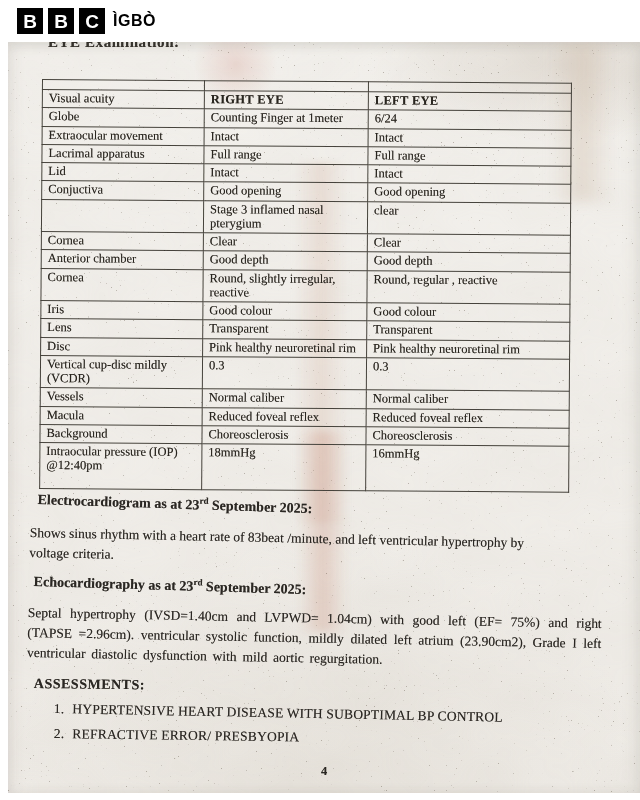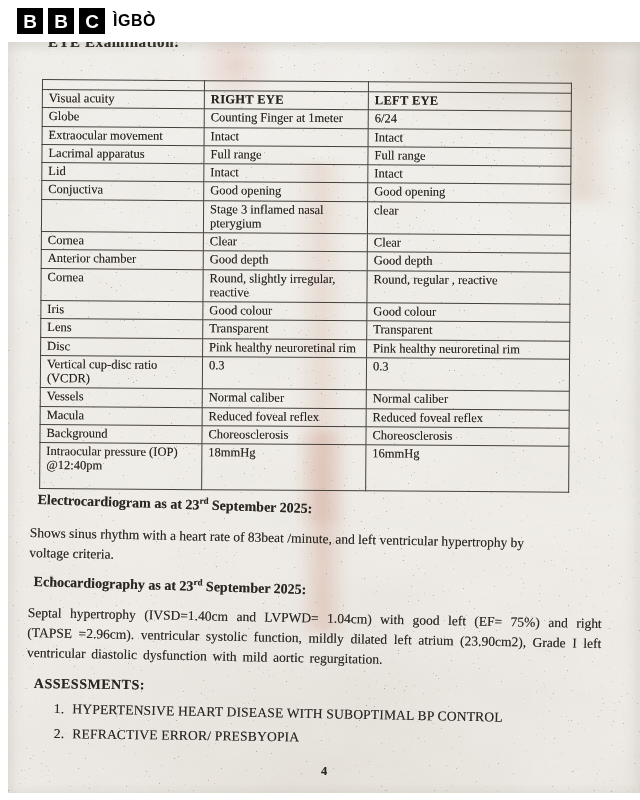--- a/index.html
+++ b/index.html
@@ -171,21 +171,21 @@
           <td>Lens</td>
           <td>Transparent</td>
           <td>Transparent</td>
         </tr>
         <tr>
           <td>Disc</td>
           <td>Pink healthy neuroretinal rim</td>
           <td>Pink healthy neuroretinal rim</td>
         </tr>
         <tr>
-          <td>Vertical cup-disc ratio (VCDR)</td>
+          <td>Vertical cup-disc mildly (VCDR)</td>
           <td>0.3</td>
           <td>0.3</td>
         </tr>
         <tr>
           <td>Vessels</td>
           <td>Normal caliber</td>
           <td>Normal caliber</td>
         </tr>
         <tr>
           <td>Macula</td>

